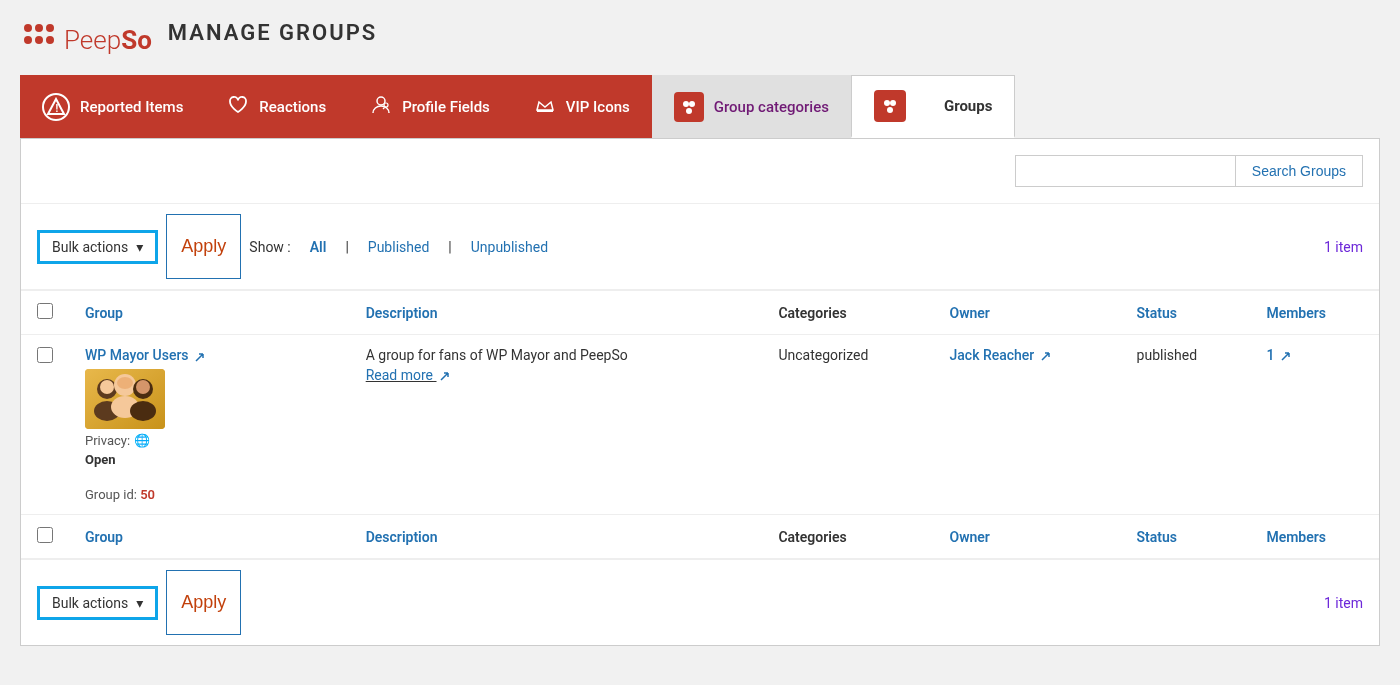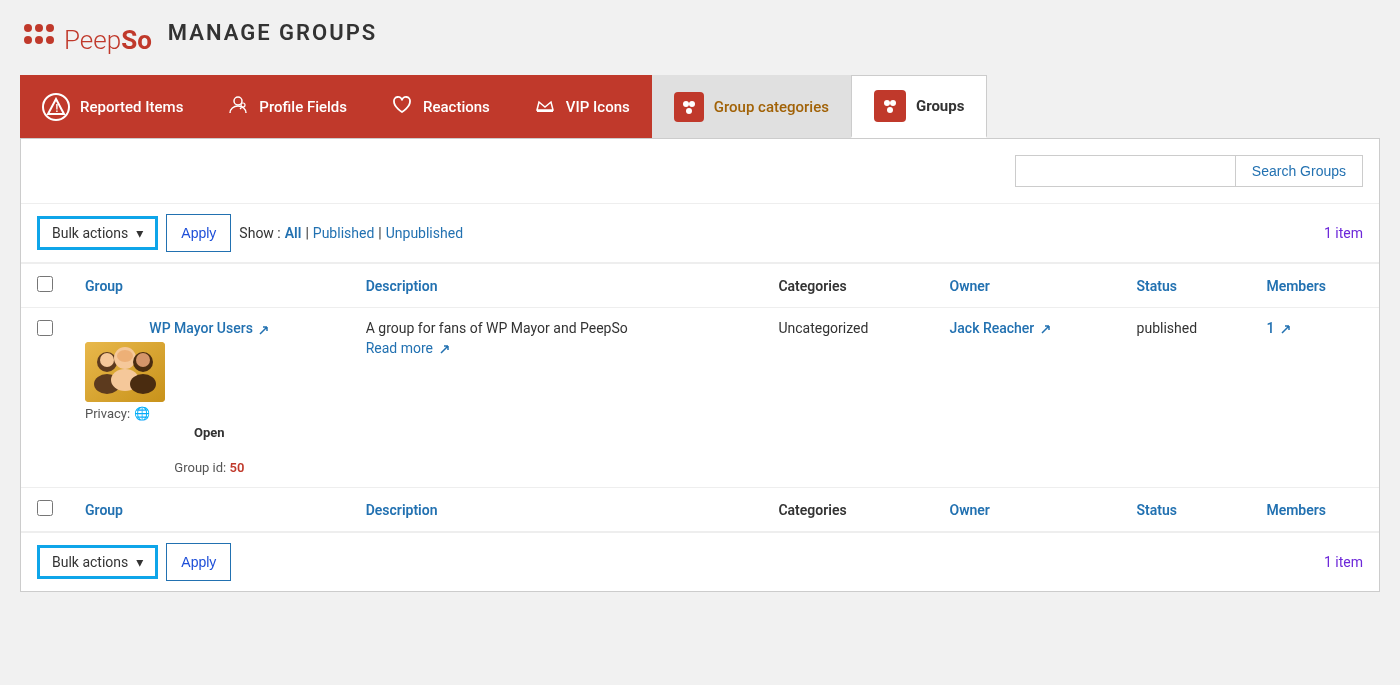--- a/index.html
+++ b/index.html
@@ -143,32 +143,32 @@
       align-items: center;
       padding: 6px 12px;
       border: 3px solid #0ea5e9;
       background: #fff;
       font-size: 14px;
       cursor: pointer;
       gap: 8px;
     }
 
     .apply-button {
-      padding: 10px 14px;
+      padding: 21px 14px;
       border: 1px solid #2271b1;
       background: #fff;
-      color: #1d4ed8;
+      color: #c2410c;
       cursor: pointer;
-      font-size: 14px;
+      font-size: 18px;
     }
 
     .show-filter {
       display: flex;
       align-items: center;
-      gap: 4px;
+      gap: 19px;
       font-size: 14px;
     }
 
     .show-filter a {
       color: #2271b1;
       text-decoration: none;
     }
 
     .show-filter .current {
       font-weight: 600;
@@ -201,21 +201,20 @@
       vertical-align: top;
       border-bottom: 1px solid #eee;
     }
 
     .cb-col {
       width: 32px;
     }
 
     .group-cell {
       min-width: 200px;
-      text-align: center;
     }
 
     .group-name-link {
       color: #2271b1;
       text-decoration: none;
       font-weight: 500;
     }
 
     .privacy-row {
       display: flex;
@@ -295,68 +294,68 @@
             <polygon points="10,2 18,17 2,17" fill="none" stroke="white" stroke-width="2"></polygon>
             <text x="9.5" y="15" font-size="10" fill="white" font-weight="bold">!</text>
           </svg>
       </span>
       <span>Reported Items</span>
     </div>
 
     <div class="nav-tab" style="gap:10px;">
       <span>
         <svg width="22" height="22" viewBox="0 0 22 22" fill="none">
+            <path d="M11 18S3 13 3 7.5a4 4 0 0 1 8-1 4 4 0 0 1 8 1C19 13 11 18 11 18z" stroke="white" stroke-width="1.8" fill="none"></path>
+          </svg>
+      </span>
+      <span>Reactions</span>
+    </div>
+
+    <div class="nav-tab" style="gap:10px;">
+      <span>
+        <svg width="22" height="22" viewBox="0 0 22 22" fill="none">
             <circle cx="11" cy="7" r="4" stroke="white" stroke-width="1.5" fill="none"></circle>
             <path d="M3 19c0-4 3.6-7 8-7s8 3 8 7" stroke="white" stroke-width="1.5" fill="none"></path>
             <circle cx="16" cy="11" r="2" fill="none" stroke="white" stroke-width="1.2"></circle>
             <path d="M14.5 13.5 L13 15" stroke="white" stroke-width="1.2"></path>
           </svg>
       </span>
       <span>Profile Fields</span>
-    </div>
-
-    <div class="nav-tab" style="gap:10px;">
-      <span>
-        <svg width="22" height="22" viewBox="0 0 22 22" fill="none">
-            <path d="M11 18S3 13 3 7.5a4 4 0 0 1 8-1 4 4 0 0 1 8 1C19 13 11 18 11 18z" stroke="white" stroke-width="1.8" fill="none"></path>
-          </svg>
-      </span>
-      <span>Reactions</span>
     </div>
 
     <div class="nav-tab" style="gap:10px;">
       <span>
         <svg width="22" height="22" viewBox="0 0 22 22" fill="none">
             <path d="M3 16 L5 8 L11 13 L17 8 L19 16 Z" stroke="white" stroke-width="1.5" fill="none"></path>
             <rect x="3" y="16" width="16" height="2" fill="white"></rect>
           </svg>
       </span>
       <span>VIP Icons</span>
     </div>
 
-    <div class="nav-tab light" style="gap:10px; background:#e0e0e0; color:#a16207;">
+    <div class="nav-tab light" style="gap:10px; background:#e0e0e0; color:#701a75;">
       <span style="background:#c0392b; border-radius:4px; width:30px; height:30px; display:flex; align-items:center; justify-content:center;">
         <svg width="18" height="18" viewBox="0 0 18 18" fill="white">
             <circle cx="6" cy="6" r="3" fill="white"></circle>
             <circle cx="12" cy="6" r="3" fill="white"></circle>
             <circle cx="9" cy="13" r="3" fill="white"></circle>
           </svg>
       </span>
       <span>Group categories</span>
     </div>
 
     <div class="nav-tab active" style="gap:10px; background:#fff; color:#333; border:1px solid #ccc; border-bottom:2px solid #fff; position:relative; z-index:2;">
       <span class="tab-icon-box" style="background:#c0392b; border-radius:4px; width:32px; height:32px; display:flex; align-items:center; justify-content:center;">
         <svg width="18" height="18" viewBox="0 0 18 18" fill="white">
             <circle cx="6" cy="6" r="3" fill="white"></circle>
             <circle cx="12" cy="6" r="3" fill="white"></circle>
             <circle cx="9" cy="13" r="3" fill="white"></circle>
           </svg>
       </span>
-      <span style="font-weight:700;">Groups</span>
+      <span style="font-weight:700;margin-left:28px;">Groups</span>
     </div>
   </div>
 
   <div class="content-area">
 
     <div class="search-row">
       <input type="text" class="search-input" placeholder="" style="">
       <button class="search-button">Search Groups</button>
     </div>
 
@@ -451,21 +450,21 @@
               <span>🌐</span>
             </div>
             <div class="group-open-label">Open</div>
             <div class="group-id-row">
               <span>Group id:</span>
               <span class="group-id-num">50</span>
             </div>
           </td>
           <td>
             <div>A group for fans of WP Mayor and PeepSo</div>
-            <div style="margin-top:4px;">
+            <div style="margin-top:4px;text-decoration:underline;">
               <a href="#" class="desc-link">
                 <span>Read more</span>
                 <svg width="11" height="11" viewBox="0 0 11 11" fill="none" style="vertical-align:middle; margin-left:2px;">
                     <path d="M2 9L9 2M9 2H5M9 2V6" stroke="#2271b1" stroke-width="1.5"></path>
                   </svg>
               </a>
             </div>
           </td>
           <td>Uncategorized</td>
           <td>

